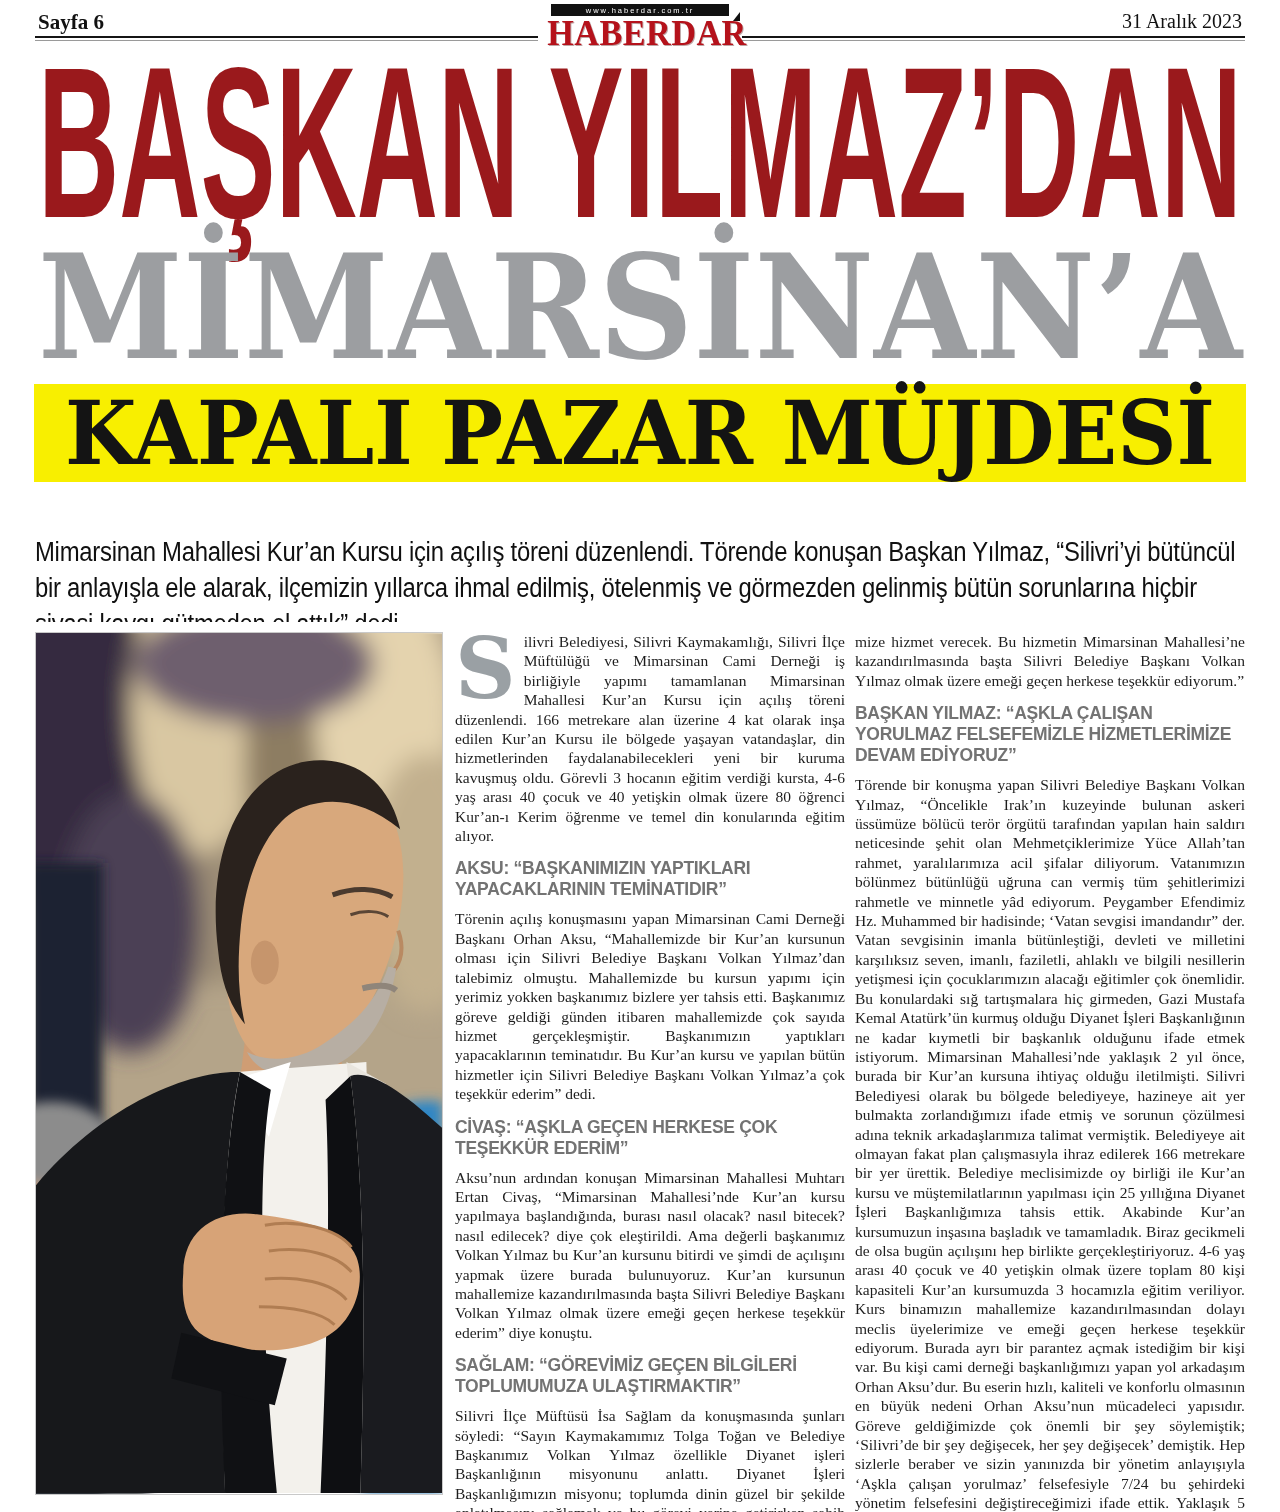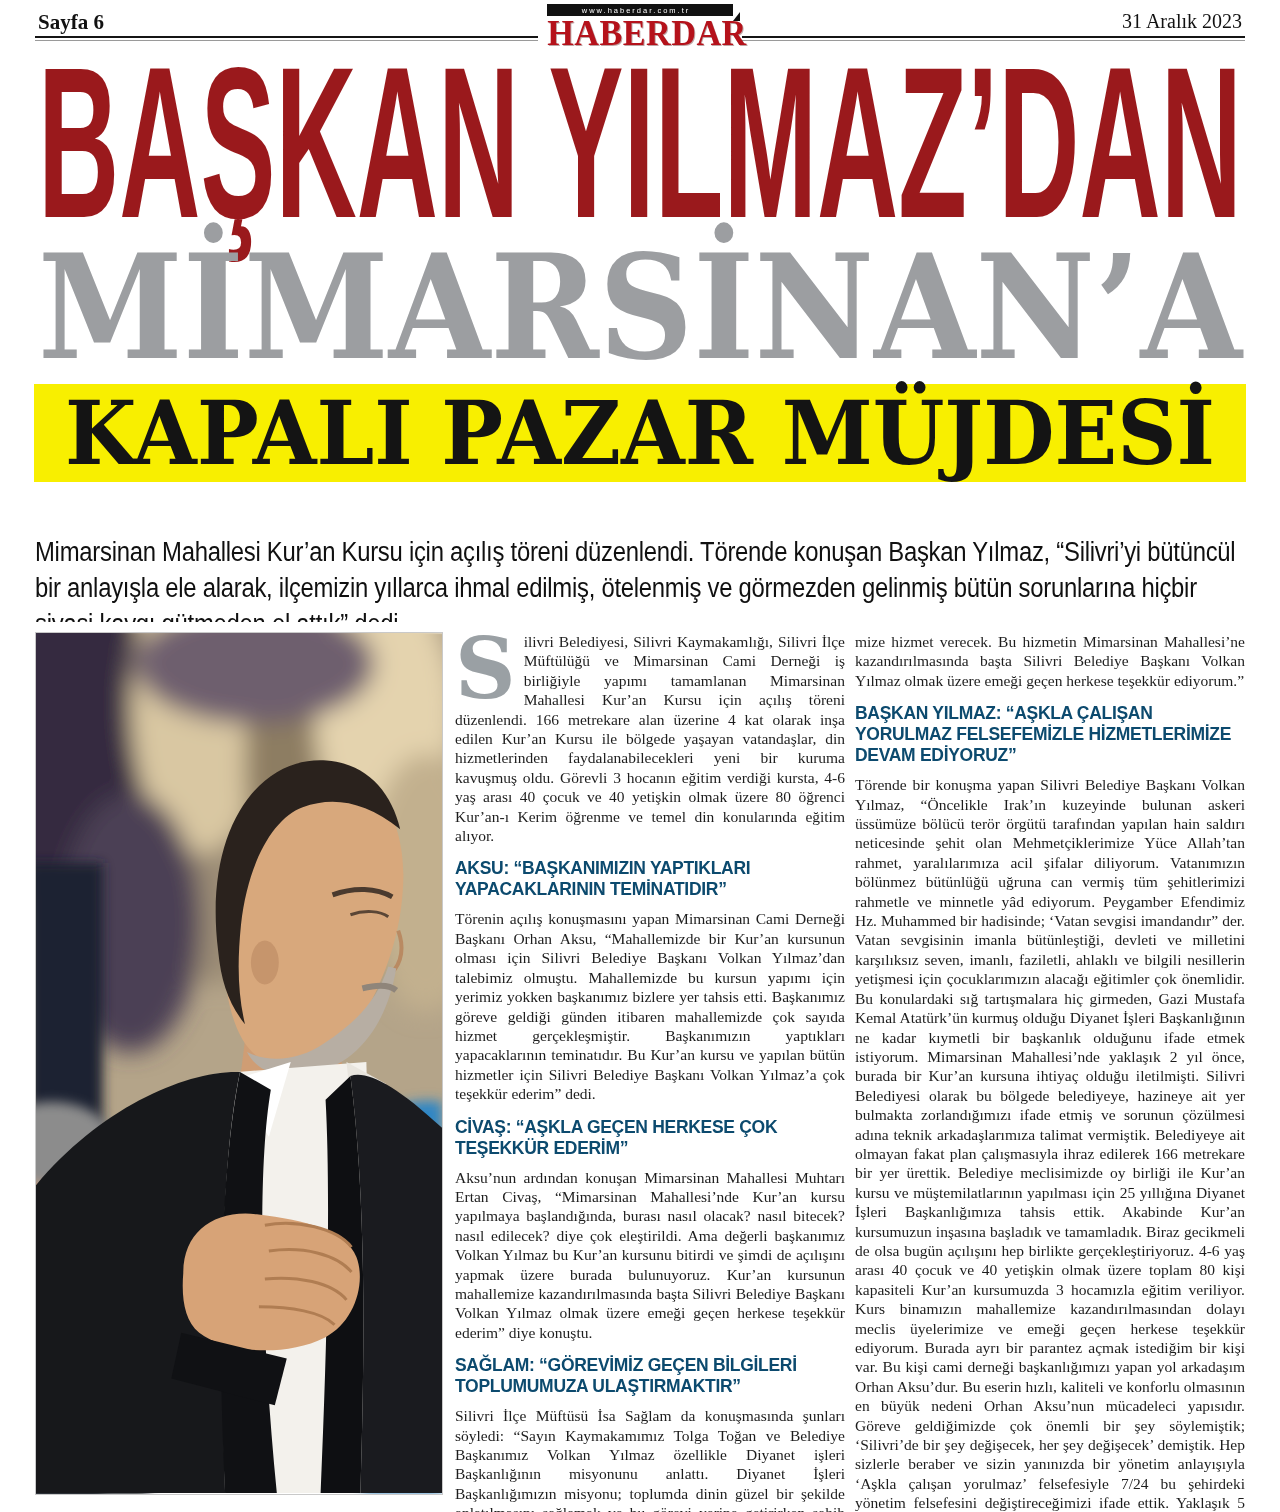--- a/index.html
+++ b/index.html
@@ -7,21 +7,21 @@
         font-family:"Liberation Serif", serif;color:#1d1d1d;}
 
   
   .masthead-rule{position:absolute;left:35px;top:36px;width:1210px;height:2px;background:#151515;}
   .masthead-rule2{position:absolute;left:35px;top:40px;width:1210px;height:1px;background:#9a9a9a;}
   .page-label{position:absolute;left:38px;top:10px;font-size:21px;font-weight:bold;color:#111;}
   .issue-date{position:absolute;right:38px;top:10px;font-size:20px;color:#111;}
   .logo{position:absolute;left:50%;top:4px;transform:translateX(-50%);width:196px;height:52px;
         background:#fff;text-align:center;padding:0 4px;}
   .logo-url{display:block;margin:0 auto;width:178px;background:#111;color:#fff;
-        font-family:"Liberation Sans",sans-serif;font-size:7.5px;letter-spacing:2px;padding:2px 8px 1px 0;}
+        font-family:"Liberation Sans",sans-serif;font-size:7.5px;letter-spacing:2px;padding:2px 0 1px 0;}
   .logo-name{display:inline-block;color:#b5121b;font-weight:bold;font-size:36px;line-height:0.95;
         letter-spacing:0.5px;transform:scaleX(0.95);transform-origin:center;
         text-shadow:1px 1px 0 rgba(70,0,0,.35);}
   .logo-mark{position:absolute;right:2px;top:8px;width:7px;height:9px;background:#111;
         clip-path:polygon(0 100%,100% 0,100% 100%);}
 
   
   .h1-wrap{position:absolute;left:34px;top:58px;width:1212px;height:178px;}
   .h2-wrap{position:absolute;left:34px;top:238px;width:1212px;height:142px;}
   .band{position:absolute;left:34px;top:384px;width:1212px;height:98px;}
@@ -35,21 +35,21 @@
 
   
   .content{position:absolute;left:35px;top:632px;width:1210px;height:864px;display:flex;}
   .photo-frame{width:408px;height:863px;border:1px solid #c9c9c9;box-sizing:border-box;
         overflow:hidden;flex:none;}
   .gutter1{width:12px;flex:none;}
   .gutter2{width:10px;flex:none;}
   .col{width:390px;flex:none;height:880px;overflow:hidden;}
   .col p{margin:0 0 11px 0;font-size:15.5px;line-height:19.4px;text-align:justify;color:#1d1d1d;}
   .col h3{margin:13px 0 9px 0;font-family:"Liberation Sans",sans-serif;font-size:17.5px;
-        line-height:21px;font-weight:bold;color:#0c4a6e;letter-spacing:-0.3px;}
+        line-height:21px;font-weight:bold;color:#737373;letter-spacing:-0.3px;}
   .col h3:first-child{margin-top:2px;}
   .dropcap{float:left;font-family:"DejaVu Serif",serif;font-weight:bold;font-size:84px;
         line-height:62px;color:#9aa0a4;padding:6px 8px 0 0;}
 </style>
 </head>
 <body>
 
 <div class="page">
 
   <div class="masthead-rule"></div>

